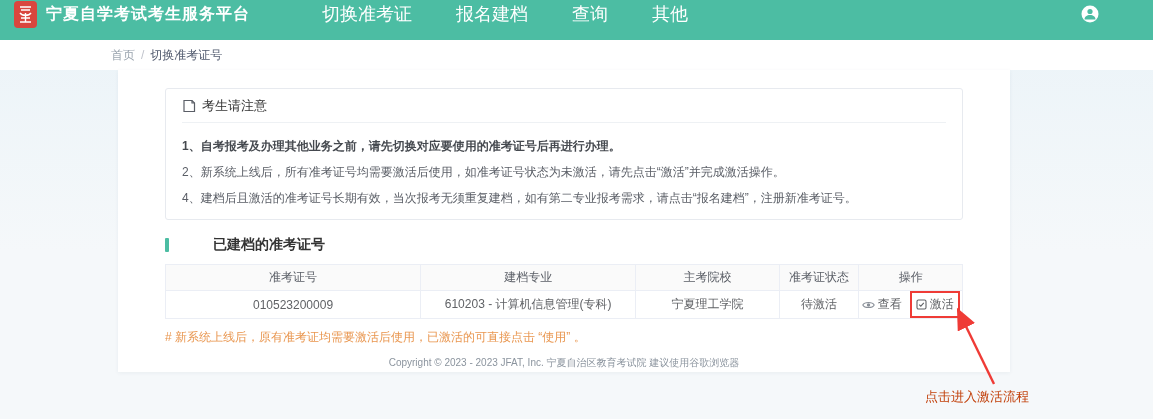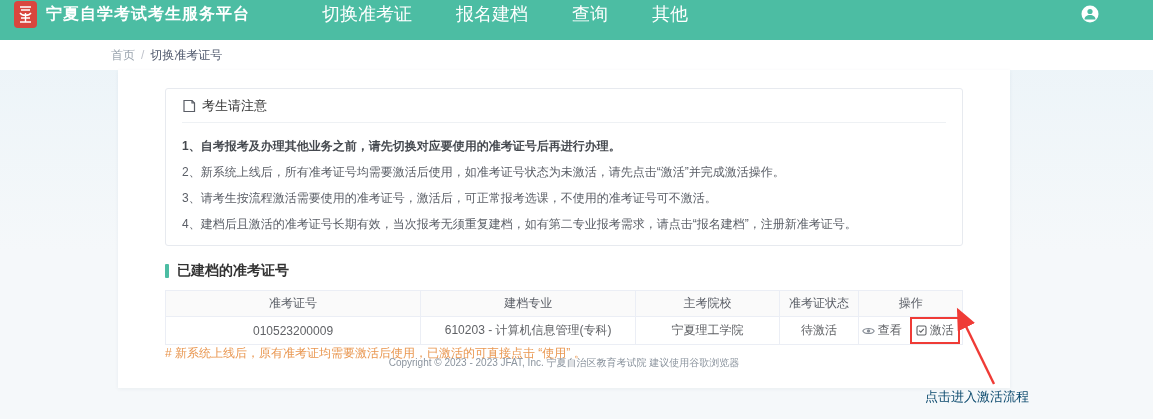--- a/index.html
+++ b/index.html
@@ -76,20 +76,21 @@
   .notice-list { padding-top: 4px; }
   .notice-item {
     font-size: 12px; color: #5a5e66;
     margin-top: 12px; line-height: 14px; white-space: nowrap;
   }
   .notice-item:first-child { font-weight: bold; color: #45494f; }
 
   .section-title-row {
     display: flex; align-items: center;
     margin: 16px 0 10px 0;
+    gap: 36px;
   }
   .section-bar {
     width: 4px; height: 14px; background: #4cbda3;
     border-radius: 1px; margin-right: 8px;
   }
   .section-title { font-size: 14px; font-weight: bold; color: #333; }
 
   
   table.records {
     width: 100%;
@@ -118,38 +119,38 @@
     cursor: pointer; padding: 2px 0;
     font-family: inherit;
   }
   .activate-wrap {
     border: 2px solid #ef3b36;
     padding: 1px 4px;
     display: inline-flex; align-items: center;
   }
 
   .footnote {
-    margin-top: 0;
+    margin-top: 10px;
     font-size: 12px; color: #e9964f; white-space: nowrap;
   }
 
   
   .copyright {
     position: absolute;
     left: 118px; top: 356px; width: 892px;
     text-align: center;
     font-size: 10px; color: #8b949e;
   }
 
   
   .annotation-layer { position: absolute; inset: 0; pointer-events: none; }
   .annotation-arrow { position: absolute; left: 944px; top: 300px; }
   .annotation-label {
     position: absolute; left: 925px; top: 388px;
-    color: #0c4a6e; font-size: 13px; white-space: nowrap;
+    color: #c2410c; font-size: 13px; white-space: nowrap;
   }
 </style>
 </head>
 <body>
 
 <div class="app-header">
   <div class="brand">
     <div class="logo">
       <svg viewBox="0 0 17 21">
         <path d="M3 3 h11 M4 6 h9 M3 9 c2 3 9 3 11 0 M8.5 9 v9 M4 14 h9 M3 18 h11" stroke="#ffffff" stroke-width="1.4" fill="none"></path>
@@ -185,21 +186,20 @@
     <div class="notice-title-row">
       <svg width="14" height="14" viewBox="0 0 14 14">
         <path d="M2 1.5 h8 l2.5 2.5 v8.5 h-10.5 z" fill="none" stroke="#5a5e66" stroke-width="1.2"></path>
         <path d="M10 1.5 v2.5 h2.5" fill="none" stroke="#5a5e66" stroke-width="1.2"></path>
       </svg>
       <span>考生请注意</span>
     </div>
     <div class="notice-list">
       <div class="notice-item">1、自考报考及办理其他业务之前，请先切换对应要使用的准考证号后再进行办理。</div>
       <div class="notice-item">2、新系统上线后，所有准考证号均需要激活后使用，如准考证号状态为未激活，请先点击“激活”并完成激活操作。</div>
-      <div class="notice-item">3、请考生按流程激活需要使用的准考证号，激活后，可正常报考选课，不使用的准考证号可不激活。</div>
       <div class="notice-item">4、建档后且激活的准考证号长期有效，当次报考无须重复建档，如有第二专业报考需求，请点击“报名建档”，注册新准考证号。</div>
     </div>
   </div>
 
   <div class="section-title-row">
     <div class="section-bar"></div>
     <div class="section-title">已建档的准考证号</div>
   </div>
 
   <table class="records">

